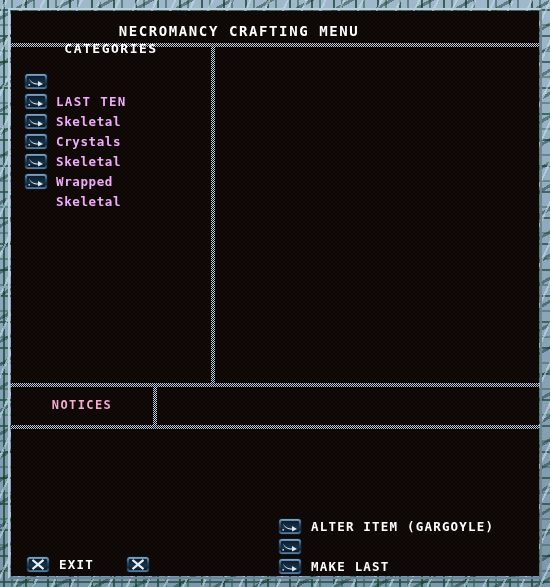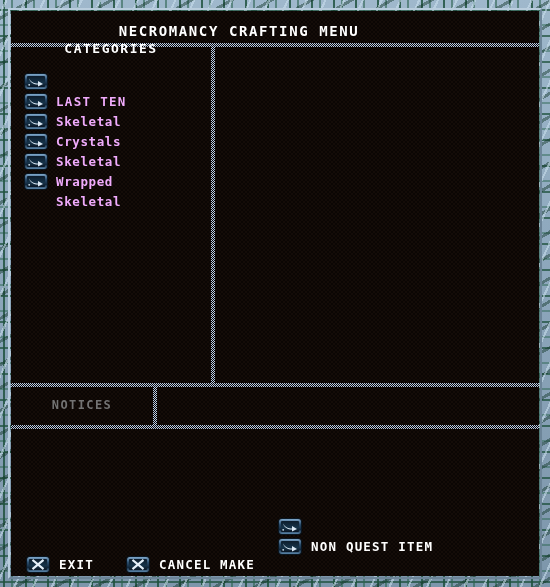--- a/index.html
+++ b/index.html
@@ -96,21 +96,21 @@
     color:#ffffff;font-size:14px;letter-spacing:1.6px;font-weight:bold;
   }
   .col-head{
     position:absolute;top:30px;color:#ffffff;font-size:13px;
     letter-spacing:1.5px;font-weight:bold;text-align:center;
   }
   #hd-categories{left:0;width:200px;}
   #hd-selections{left:204px;width:324px;}
   .notices-label{
     position:absolute;left:0;top:387px;width:142px;text-align:center;
-    color:#737373;font-size:12px;letter-spacing:1.4px;font-weight:bold;
+    color:#f9a8d4;font-size:12px;letter-spacing:1.4px;font-weight:bold;
   }
 
   
   .cat-list{position:absolute;left:14px;top:60px;width:180px;}
   .cat-row{
     display:flex;align-items:center;height:20px;margin-bottom:0px;
     cursor:pointer;
   }
   .cat-label{
     color:#f0abfc;font-size:12.5px;letter-spacing:.6px;margin-left:9px;
@@ -277,34 +277,45 @@
 
       <div class="act-row">
         <span class="ic">
           <span class="ic-g">
             <svg viewBox="0 0 18 11">
                 <path d="M2 2.4 C4.2 6.4 7.4 7.4 11 7.4 L11 5.1 L16 7.9 L11 10.6 L11 8.6 C6.6 8.6 3.4 6.4 2 2.4 Z" fill="#dbe9f5"></path>
                 <circle cx="2.2" cy="8.8" r="0.9" fill="#cfe2f0"></circle>
               </svg>
           </span>
         </span>
+        <span class="act-label">ALTER ITEM (GARGOYLE)</span>
       </div>
 
       <div class="act-row">
         <span class="ic">
           <span class="ic-g">
             <svg viewBox="0 0 18 11">
                 <path d="M2 2.4 C4.2 6.4 7.4 7.4 11 7.4 L11 5.1 L16 7.9 L11 10.6 L11 8.6 C6.6 8.6 3.4 6.4 2 2.4 Z" fill="#dbe9f5"></path>
                 <circle cx="2.2" cy="8.8" r="0.9" fill="#cfe2f0"></circle>
               </svg>
           </span>
         </span>
-        <span class="act-label">NON QUEST ITEM</span>
-      </div>
-
+      </div>
+
+      <div class="act-row">
+        <span class="ic">
+          <span class="ic-g">
+            <svg viewBox="0 0 18 11">
+                <path d="M2 2.4 C4.2 6.4 7.4 7.4 11 7.4 L11 5.1 L16 7.9 L11 10.6 L11 8.6 C6.6 8.6 3.4 6.4 2 2.4 Z" fill="#dbe9f5"></path>
+                <circle cx="2.2" cy="8.8" r="0.9" fill="#cfe2f0"></circle>
+              </svg>
+          </span>
+        </span>
+        <span class="act-label">MAKE LAST</span>
+      </div>
 
     </div>
 
     <div class="btn-row" id="btn-exit">
       <span class="icx">
         <span class="icx-g">
           <svg viewBox="0 0 18 11">
               <path d="M4.3 1.6 L13.7 9.4 M13.7 1.6 L4.3 9.4" stroke="#e4eff8" stroke-width="2.1" stroke-linecap="square"></path>
             </svg>
         </span>
@@ -313,17 +324,16 @@
     </div>
 
     <div class="btn-row" id="btn-cancel">
       <span class="icx">
         <span class="icx-g">
           <svg viewBox="0 0 18 11">
               <path d="M4.3 1.6 L13.7 9.4 M13.7 1.6 L4.3 9.4" stroke="#e4eff8" stroke-width="2.1" stroke-linecap="square"></path>
             </svg>
         </span>
       </span>
-      <span class="btn-label">CANCEL MAKE</span>
     </div>
 
   </div>
 </div>
 
 </body></html>

